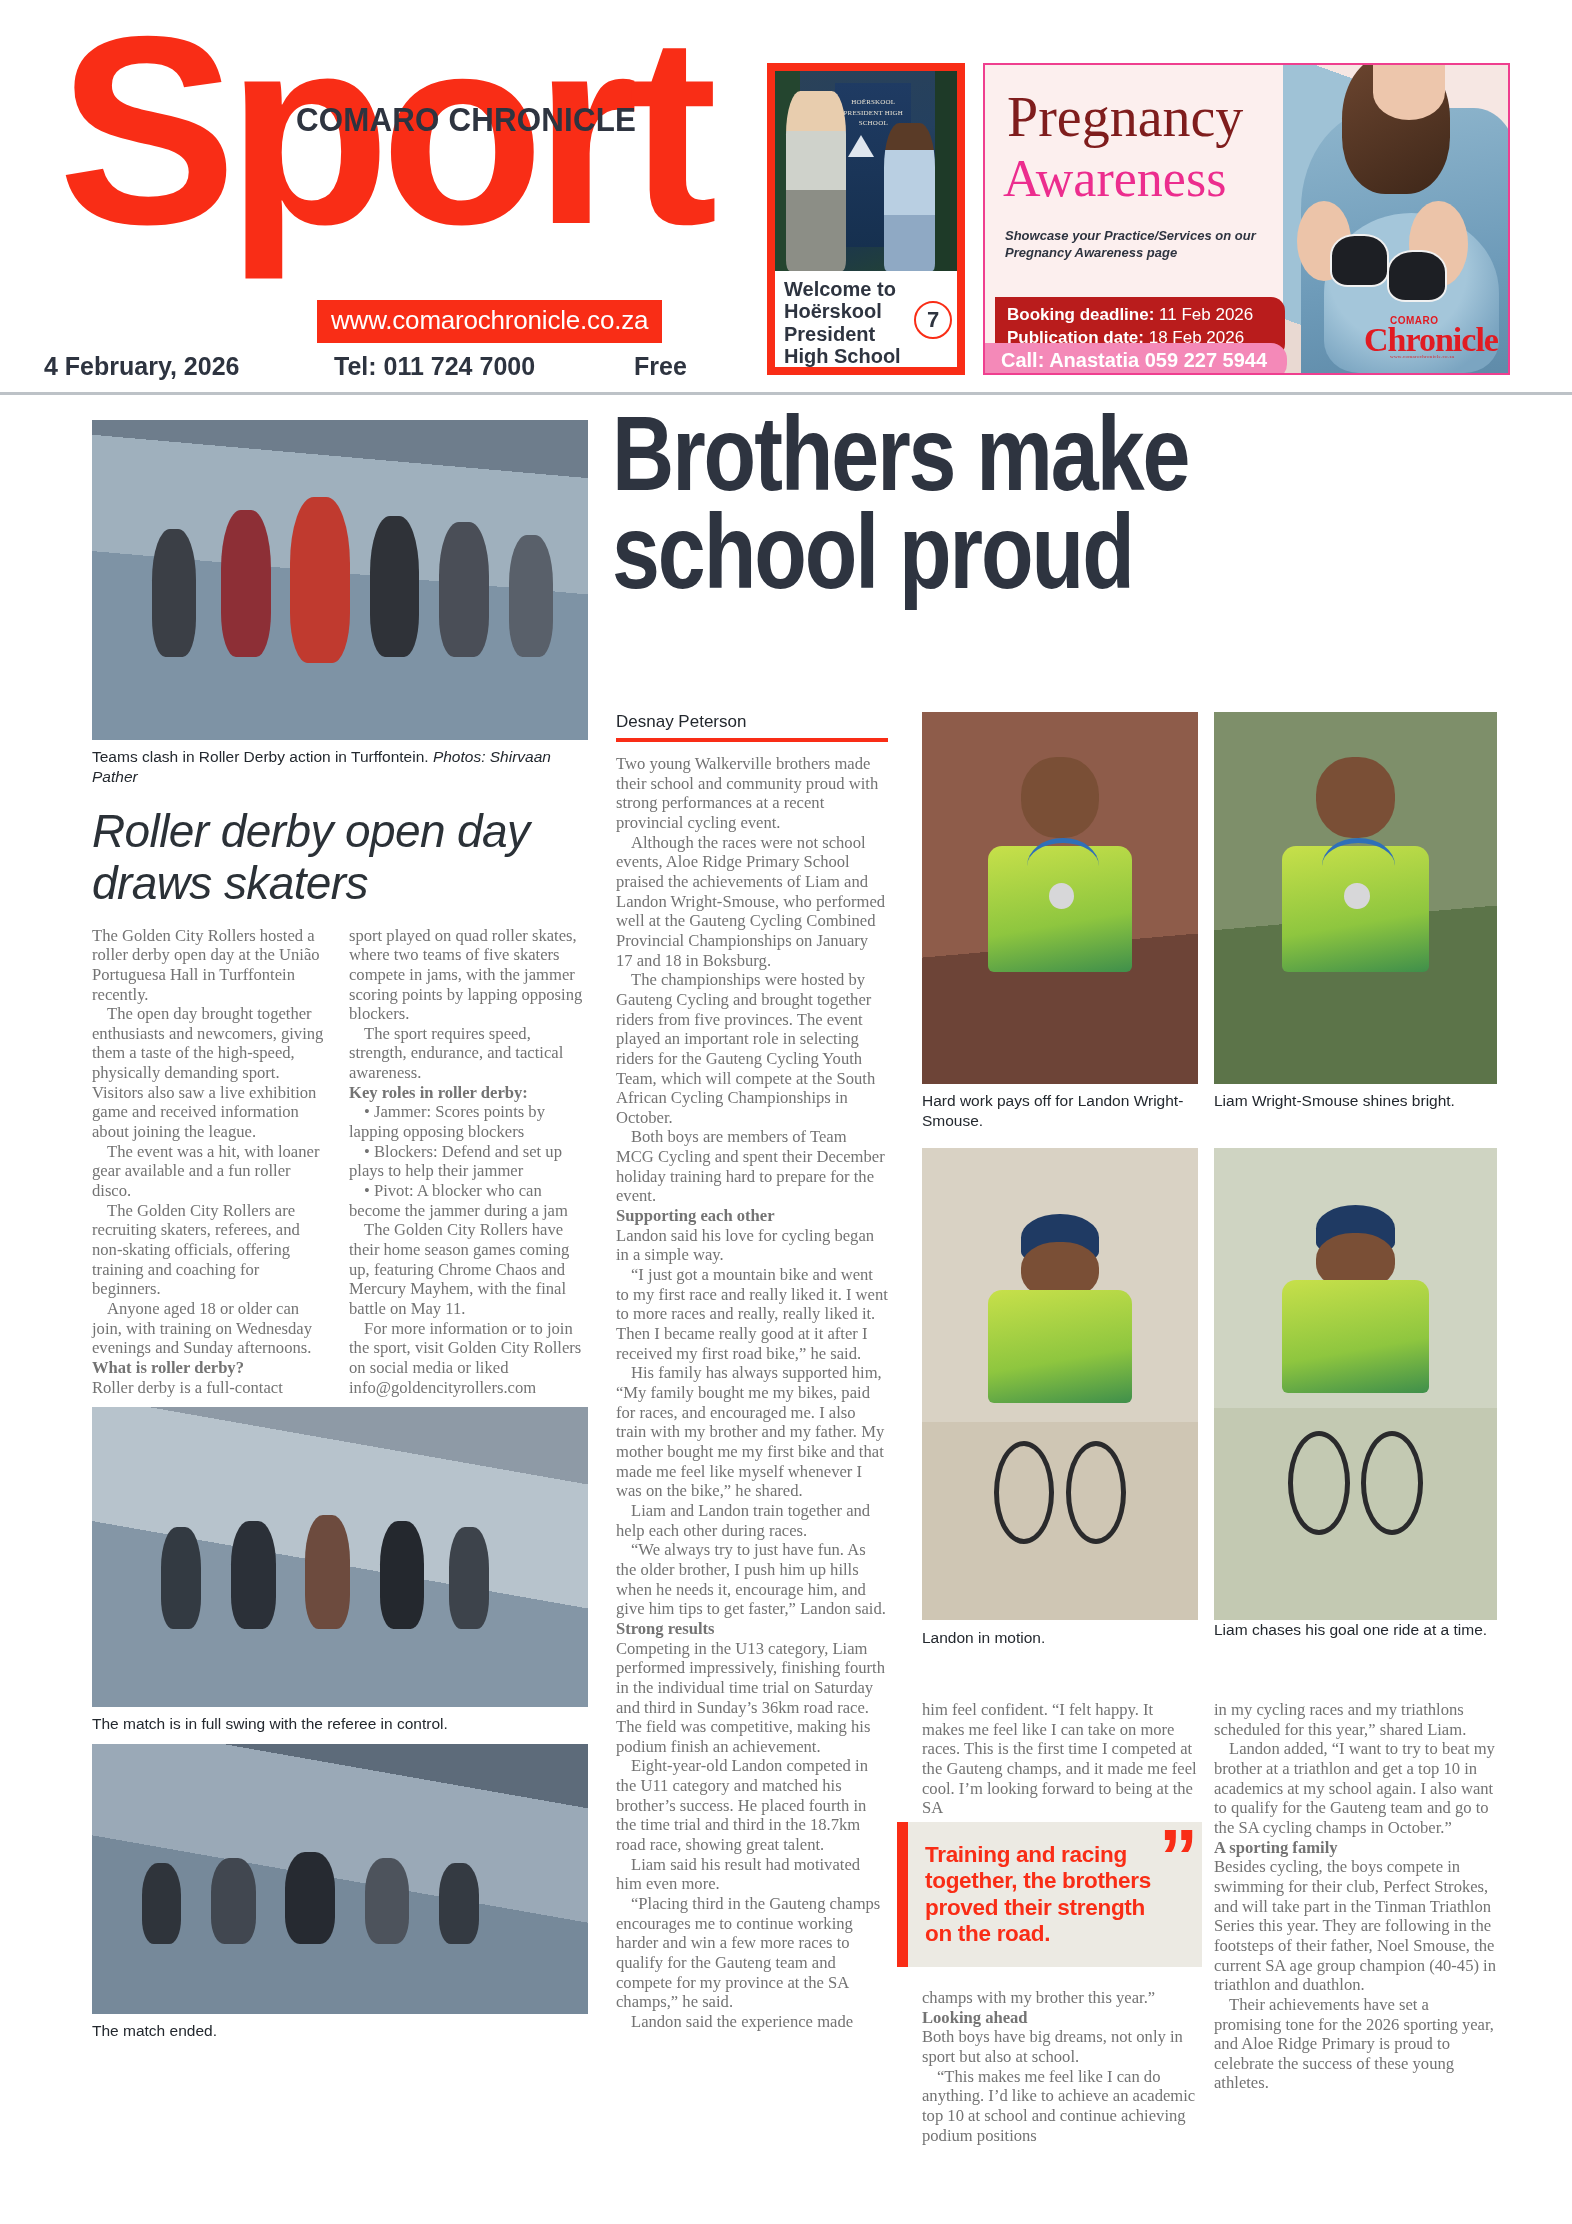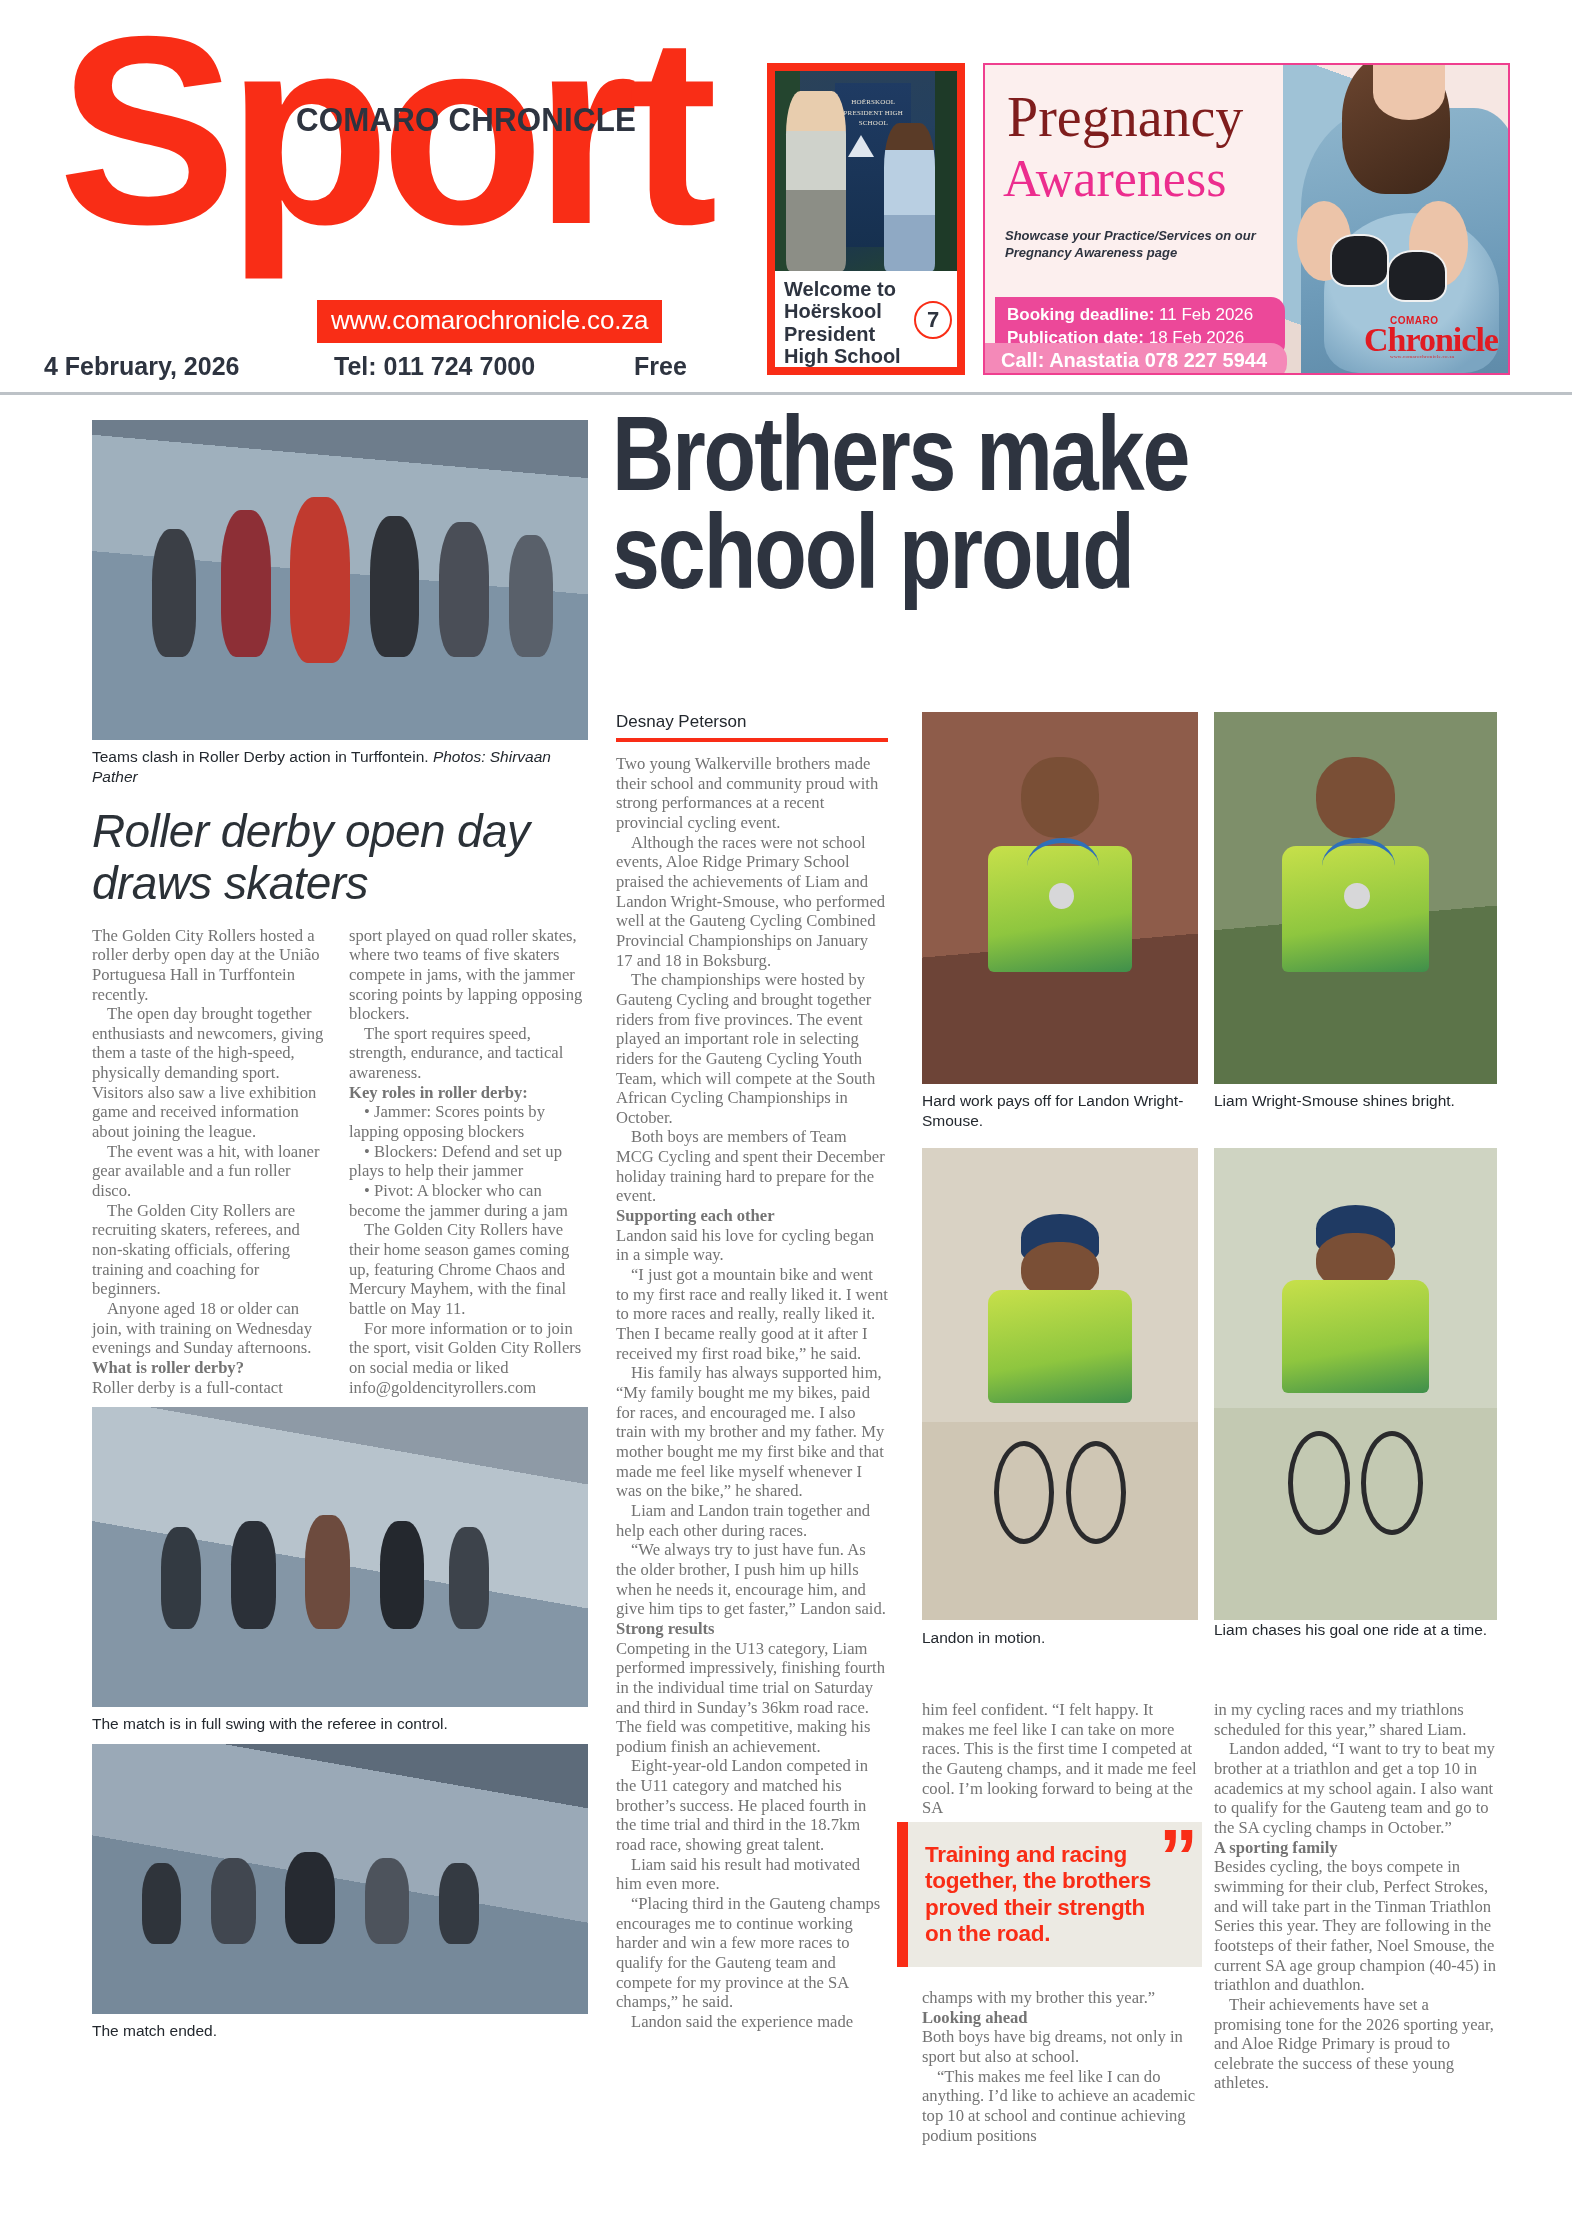--- a/index.html
+++ b/index.html
@@ -138,21 +138,21 @@
     font-family: "Liberation Serif", serif; font-size: 52px;
     color: #ec2d8e; line-height: 1;
   }
   .pp-sub {
     position: absolute; left: 20px; top: 163px; width: 290px;
     font-family: "Liberation Sans", sans-serif; font-style: italic;
     font-weight: bold; font-size: 13px; color: #2e3440; line-height: 1.3;
   }
   .pp-dates {
     position: absolute; left: 10px; top: 232px; width: 290px;
-    background: #ec4899; border-radius: 0 14px 14px 0;
+    background: #b91c1c; border-radius: 0 14px 14px 0;
     padding: 7px 14px 8px 12px;
     font-family: "Liberation Sans", sans-serif; font-size: 17px;
     color: #ffffff; line-height: 1.35;
   }
   .pp-dates b { font-weight: bold; }
   .pp-call {
     position: absolute; left: 0px; top: 278px; width: 302px;
     background: #f489b8; border-radius: 0 16px 16px 0;
     padding: 6px 14px 8px 16px;
     font-family: "Liberation Sans", sans-serif; font-weight: bold;
@@ -324,21 +324,21 @@
       </div>
       <div class="pp-t1">Pregnancy</div>
       <div class="pp-t2">Awareness</div>
       <div class="pp-sub">Showcase your Practice/Services on our Pregnancy Awareness page</div>
       <div class="pp-dates">
         <div><b>Booking deadline:</b>
           <span>11 Feb 2026</span></div>
         <div><b>Publication date:</b>
           <span>18 Feb 2026</span></div>
       </div>
-      <div class="pp-call">Call: Anastatia 078 227 5944</div>
+      <div class="pp-call">Call: Anastatia 059 227 5944</div>
       <div class="pp-logo">
         <div class="c">COMARO</div>
         <div class="chr">Chronicle</div>
         <div class="u">www.comarochronicle.co.za</div>
       </div>
     </div>
   </div>
 
   <div class="sep-top"></div>
 

